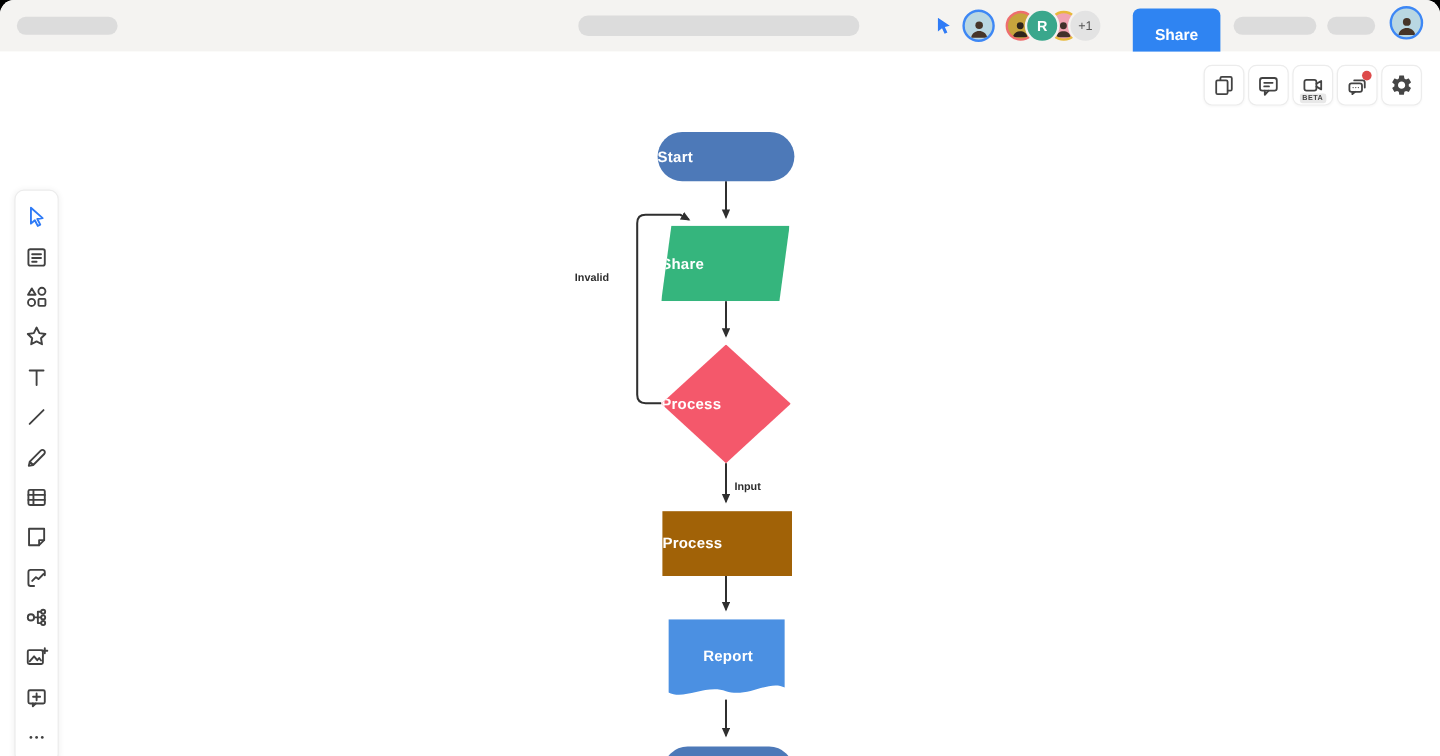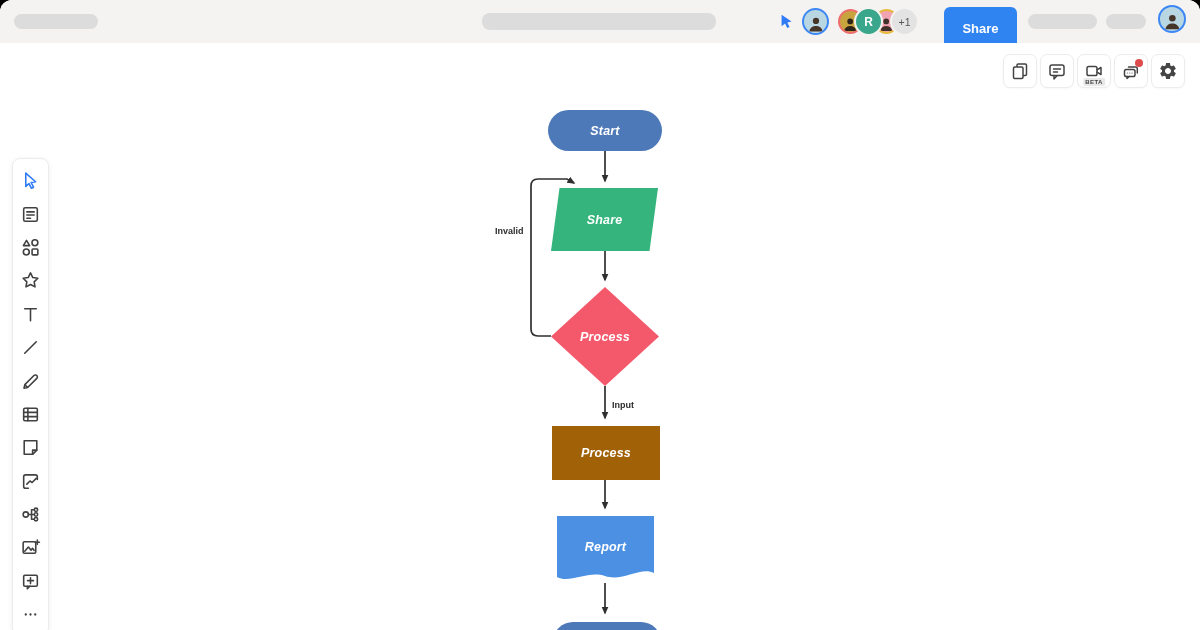--- a/index.html
+++ b/index.html
@@ -42,32 +42,32 @@
   
   .sidebar { position:absolute; left:12px; top:158px; width:37px; height:478px; background:#fff; border:1px solid #ececec;
     border-radius:8px; box-shadow:0 1px 5px rgba(0,0,0,.07); display:flex; flex-direction:column; align-items:center; padding-top:5px; }
   .tool { width:33px; height:33.4px; display:flex; align-items:center; justify-content:center; cursor:pointer; }
   .tool svg { width:21px; height:21px; stroke:#414141; fill:none; stroke-width:1.5; stroke-linecap:round; stroke-linejoin:round; }
   .tool.active svg { stroke:#2f7bf6; }
 
   
   .canvas { position:absolute; top:43px; left:0; right:0; bottom:0; background:#fff; }
   .edges { position:absolute; top:0; left:0; width:1200px; height:630px; pointer-events:none; }
-  .node { position:absolute; display:flex; align-items:center; justify-content:center; color:#fff;
-    font-size:12.5px; font-weight:700; letter-spacing:.2px;font-style:italic; }
+  .node { position:absolute; display:flex; align-items:center; color:#fff;
+    font-size:12.5px; font-weight:700; letter-spacing:.2px; }
   .n-start { left:548px; top:110px; width:114px; height:41px; border-radius:21px; }
   .n-input { left:551px; top:188px; width:107px; height:63px; clip-path:polygon(8.5px 0, 107px 0, 98.5px 63px, 0 63px); }
   .n-validate { left:551px; top:287px; width:108px; height:99px; clip-path:polygon(50% 0, 100% 50%, 50% 100%, 0 50%); }
   .n-process { left:552px; top:426px; width:108px; height:54px; }
   .n-report { left:557px; top:516px; width:97px; height:67px; }
   .n-report svg { position:absolute; inset:0; }
-  .n-report .lbl { position:relative; z-index:1; margin-bottom:6px; }
+  .n-report .lbl { position:relative; z-index:1; margin-bottom:6px;padding-left:29px; }
   .n-end { left:553px; top:622px; width:108px; height:40px; border-radius:20px; }
   .edge-label { position:absolute; font-size:9px; font-weight:700; color:#2d2d2d; }
-  .lbl-invalid { left:479px; top:226px;margin-left:16px; }
+  .lbl-invalid { left:479px; top:226px; }
   .lbl-valid { left:612px; top:400px; }
 </style>
 </head>
 <body>
 
 <div class="window">
 
   <div class="topbar" style="background: rgb(244, 243, 241);">
     <div class="pill pill-logo"></div>
     <div class="pill pill-title"></div>

